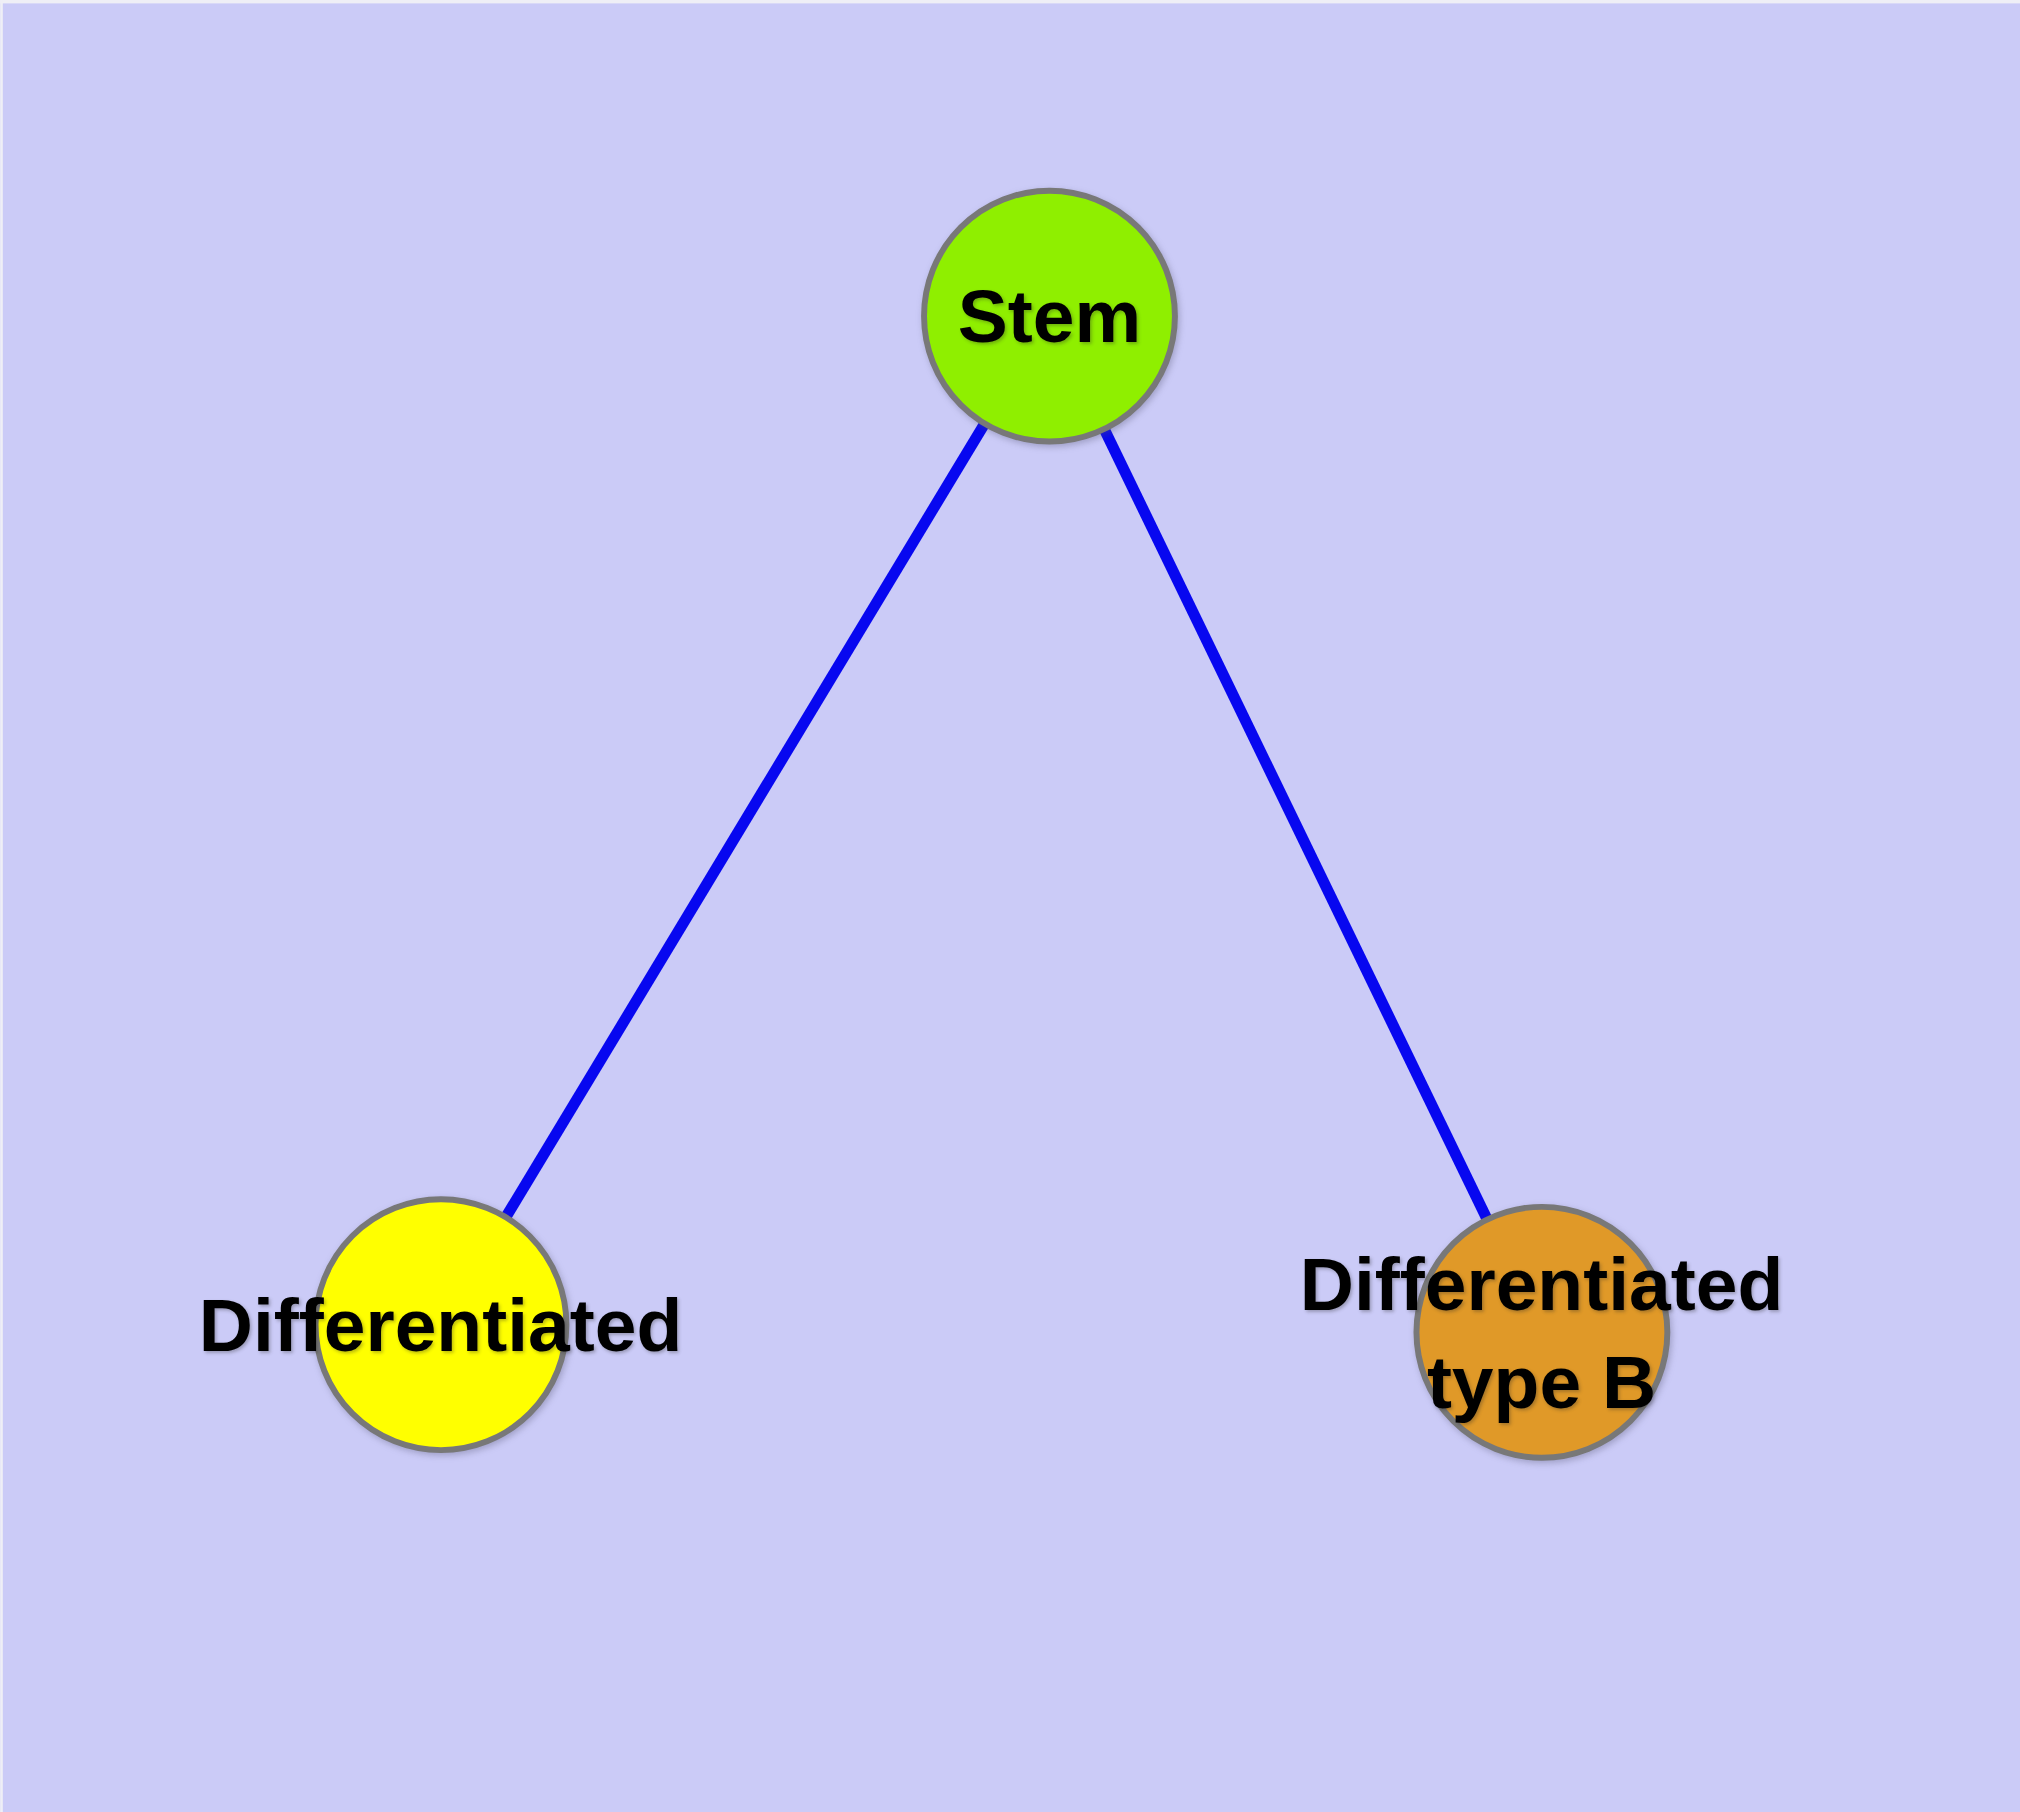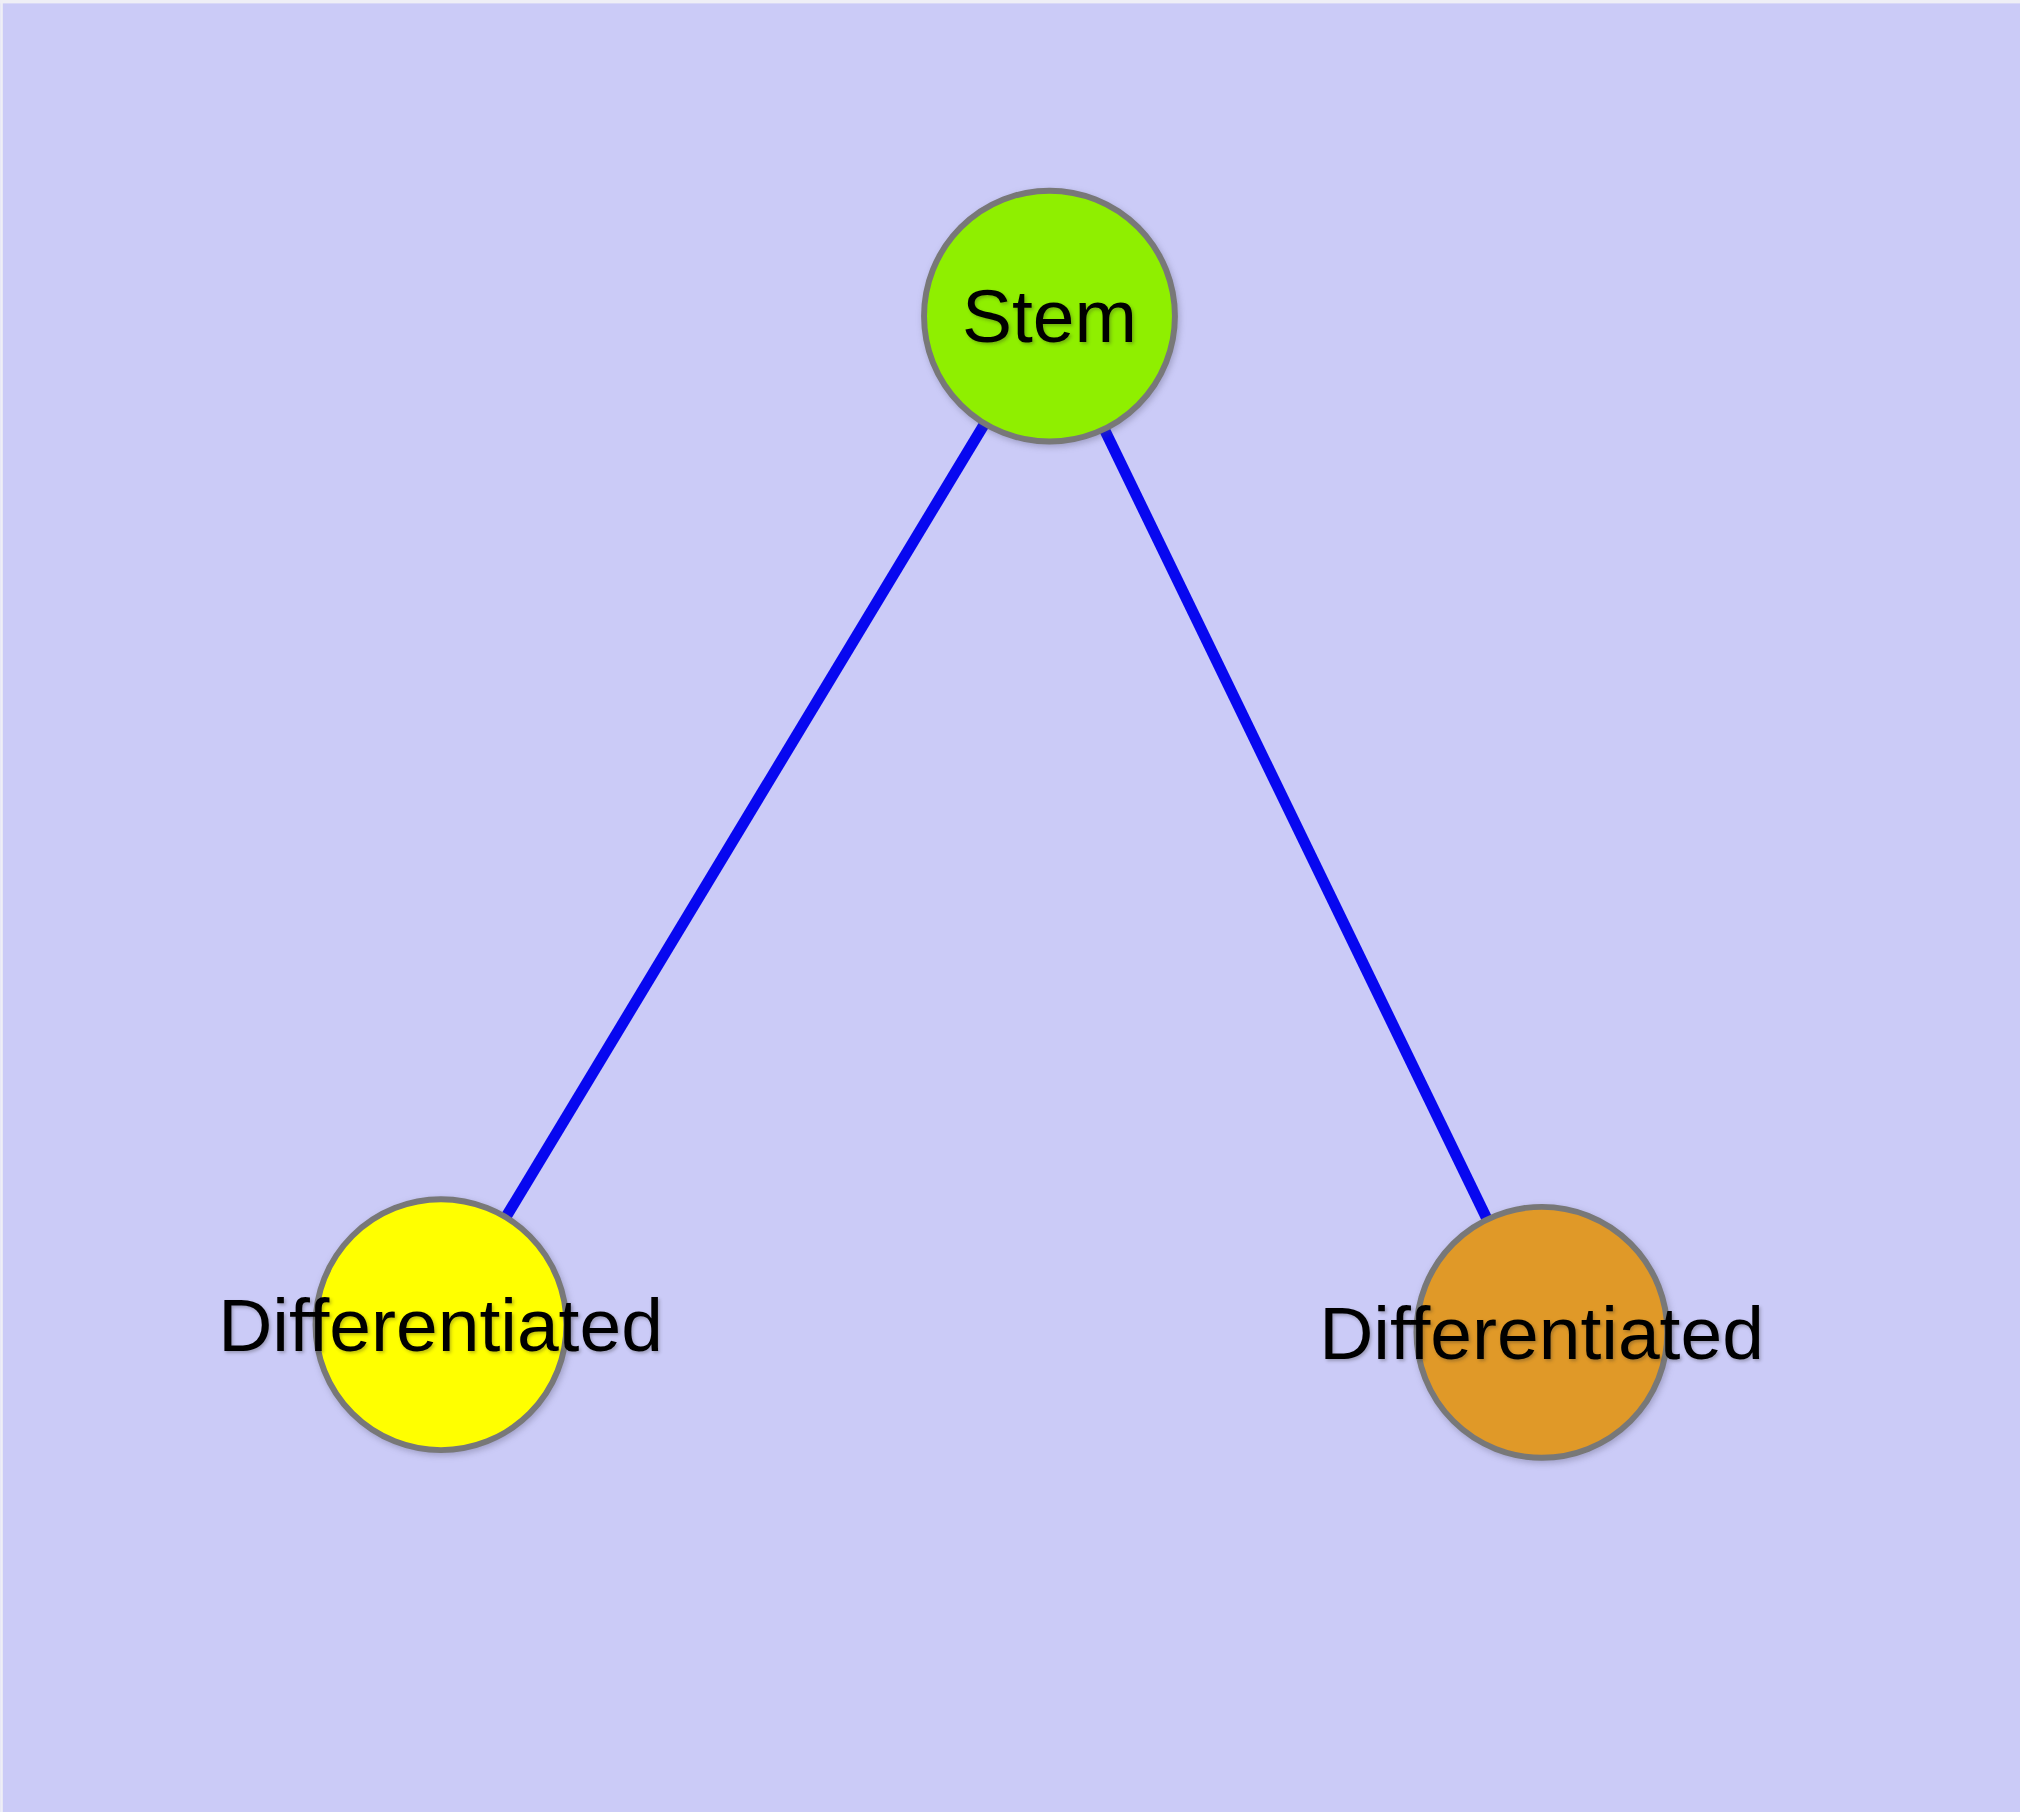--- a/index.html
+++ b/index.html
@@ -37,21 +37,21 @@
   .nodes-layer {
     filter: drop-shadow(2px 3px 4px rgba(80, 80, 110, 0.35));
   }
   .node-label {
     position: absolute;
     display: flex;
     flex-direction: column;
     align-items: center;
     justify-content: center;
     text-align: center;
-    font-weight: normal;
+    font-weight: bold;
     font-size: 75px;
     line-height: 98px;
     color: #000000;
     text-shadow: 1.7px 1.7px 3.4px rgba(40, 40, 40, 0.30);
     white-space: nowrap;
     pointer-events: none;
   }
   #label-stem   { left: 795px;  top: 248px;  width: 509px; height: 136px; }
   #label-type-a { left: 144px;  top: 1206px; width: 593px; height: 237px; }
   #label-type-b { left: 1245px; top: 1214px; width: 593px; height: 237px; }
@@ -82,15 +82,16 @@
   <div class="node-label" id="label-stem" style="color: rgb(0, 0, 0);">
     <span>Stem</span>
   </div>
 
   <div class="node-label" id="label-type-a" style="color: rgb(0, 0, 0);">
     <span>Differentiated</span>
   </div>
 
   <div class="node-label" id="label-type-b" style="color: rgb(0, 0, 0);">
     <span>Differentiated</span>
+    <span>type B</span>
   </div>
 </div>
 
 
 </body></html>

